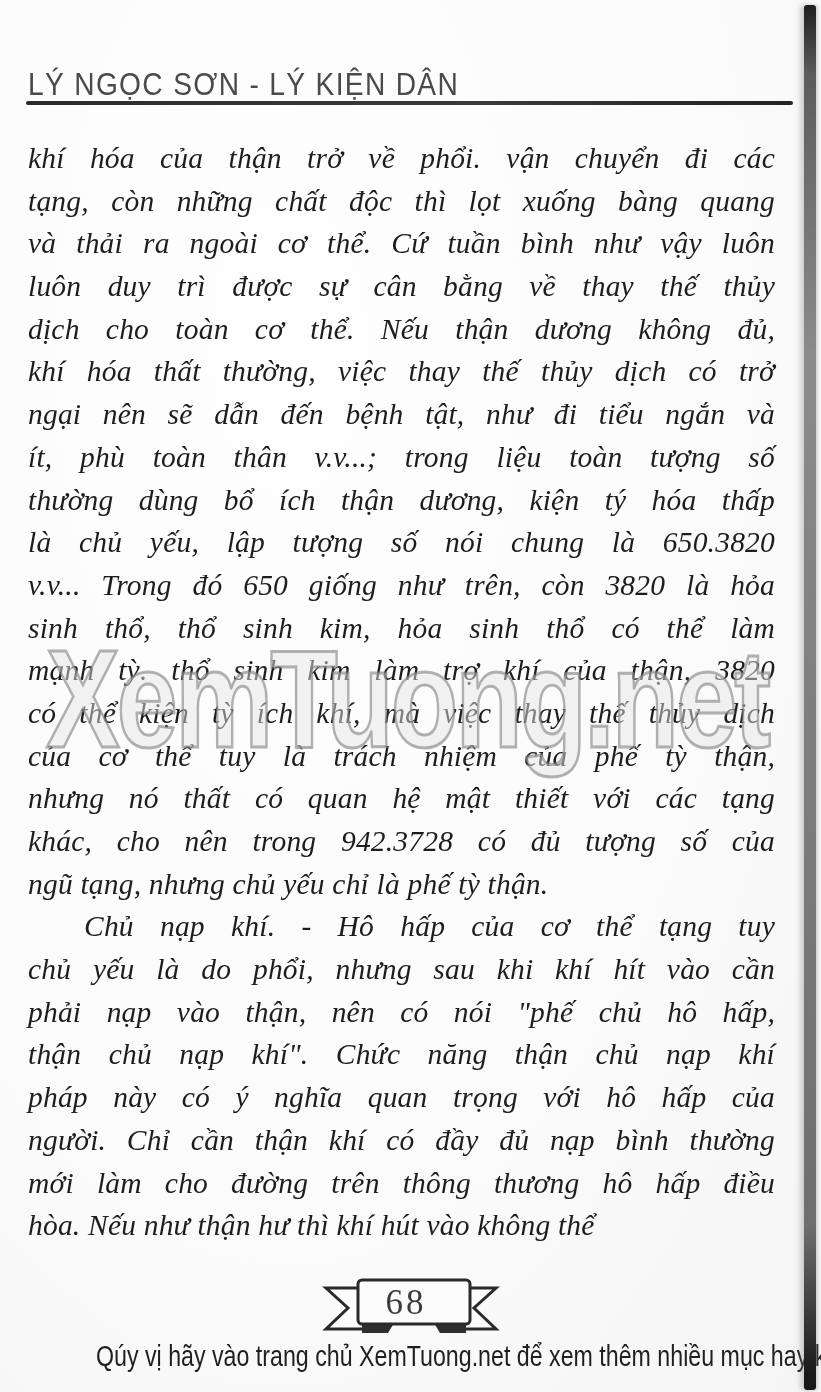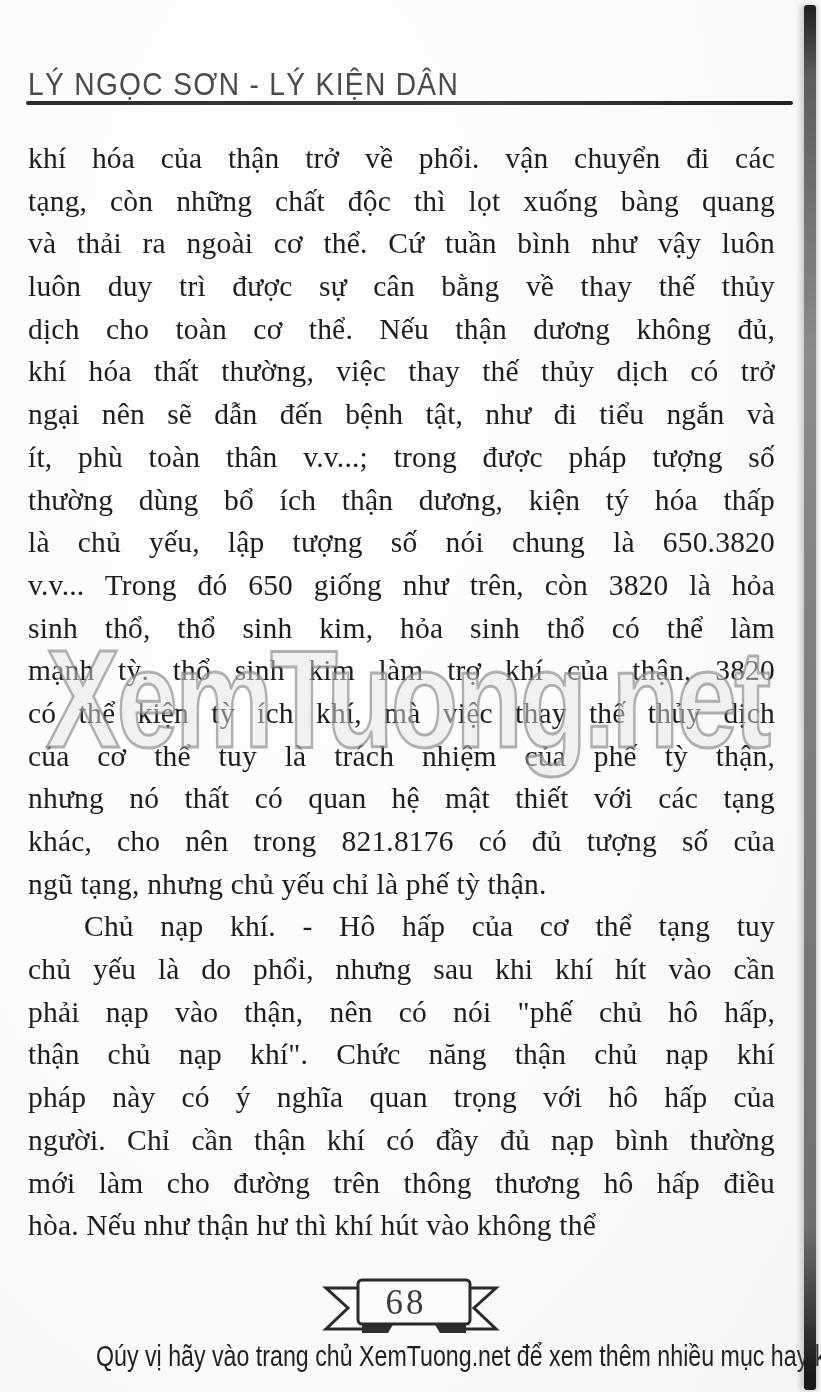--- a/index.html
+++ b/index.html
@@ -18,21 +18,21 @@
     transform:scaleX(0.88);transform-origin:left center;
   }
   .header-rule{
     position:absolute;left:26px;top:101px;width:767px;height:4px;
     background:linear-gradient(to right,#2c2c2c 0%,#3a3a3a 60%,#222 100%);
     border-radius:2px;
   }
   
   .body-text{
     position:absolute;left:28px;top:137px;width:747px;
-    font-size:29.5px;color:#1d1d1d;letter-spacing:0.2px;
+    font-size:29.5px;color:#1d1d1d;letter-spacing:0.2px;font-style:italic;
   }
   .bline{
     height:42.7px;line-height:42.7px;white-space:normal;
     text-align:justify;text-align-last:justify;
   }
   .bline.pend{text-align:center;text-align-last:left;}
   .bline.pindent{text-indent:56px;}
   
   .watermark{
     position:absolute;left:46px;top:618px;z-index:5;
@@ -74,30 +74,30 @@
   <div class="header-rule"></div>
 
   <div class="body-text" id="body-text">
       <div class="bline">khí hóa của thận trở về phổi. vận chuyển đi các</div>
       <div class="bline">tạng, còn những chất độc thì lọt xuống bàng quang</div>
       <div class="bline">và thải ra ngoài cơ thể. Cứ tuần bình như vậy luôn</div>
       <div class="bline">luôn duy trì được sự cân bằng về thay thế thủy</div>
       <div class="bline">dịch cho toàn cơ thể. Nếu thận dương không đủ,</div>
       <div class="bline">khí hóa thất thường, việc thay thế thủy dịch có trở</div>
       <div class="bline">ngại nên sẽ dẫn đến bệnh tật, như đi tiểu ngắn và</div>
-      <div class="bline">ít, phù toàn thân v.v...; trong được pháp tượng số</div>
+      <div class="bline">ít, phù toàn thân v.v...; trong liệu toàn tượng số</div>
       <div class="bline">thường dùng bổ ích thận dương, kiện tý hóa thấp</div>
       <div class="bline">là chủ yếu, lập tượng số nói chung là 650.3820</div>
       <div class="bline">v.v... Trong đó 650 giống như trên, còn 3820 là hỏa</div>
       <div class="bline">sinh thổ, thổ sinh kim, hỏa sinh thổ có thể làm</div>
       <div class="bline">mạnh tỳ. thổ sinh kim làm trợ khí của thận, 3820</div>
       <div class="bline">có thể kiện tỳ ích khí, mà việc thay thế thủy dịch</div>
       <div class="bline">của cơ thể tuy là trách nhiệm của phế tỳ thận,</div>
       <div class="bline">nhưng nó thất có quan hệ mật thiết với các tạng</div>
-      <div class="bline">khác, cho nên trong 821.8176 có đủ tượng số của</div>
+      <div class="bline">khác, cho nên trong 942.3728 có đủ tượng số của</div>
       <div class="bline pend">ngũ tạng, nhưng chủ yếu chỉ là phế tỳ thận.</div>
       <div class="bline pindent">Chủ nạp khí. - Hô hấp của cơ thể tạng tuy</div>
       <div class="bline">chủ yếu là do phổi, nhưng sau khi khí hít vào cần</div>
       <div class="bline">phải nạp vào thận, nên có nói "phế chủ hô hấp,</div>
       <div class="bline">thận chủ nạp khí". Chức năng thận chủ nạp khí</div>
       <div class="bline">pháp này có ý nghĩa quan trọng với hô hấp của</div>
       <div class="bline">người. Chỉ cần thận khí có đầy đủ nạp bình thường</div>
       <div class="bline">mới làm cho đường trên thông thương hô hấp điều</div>
       <div class="bline pend">hòa. Nếu như thận hư thì khí hút vào không thể</div>
     </div>

